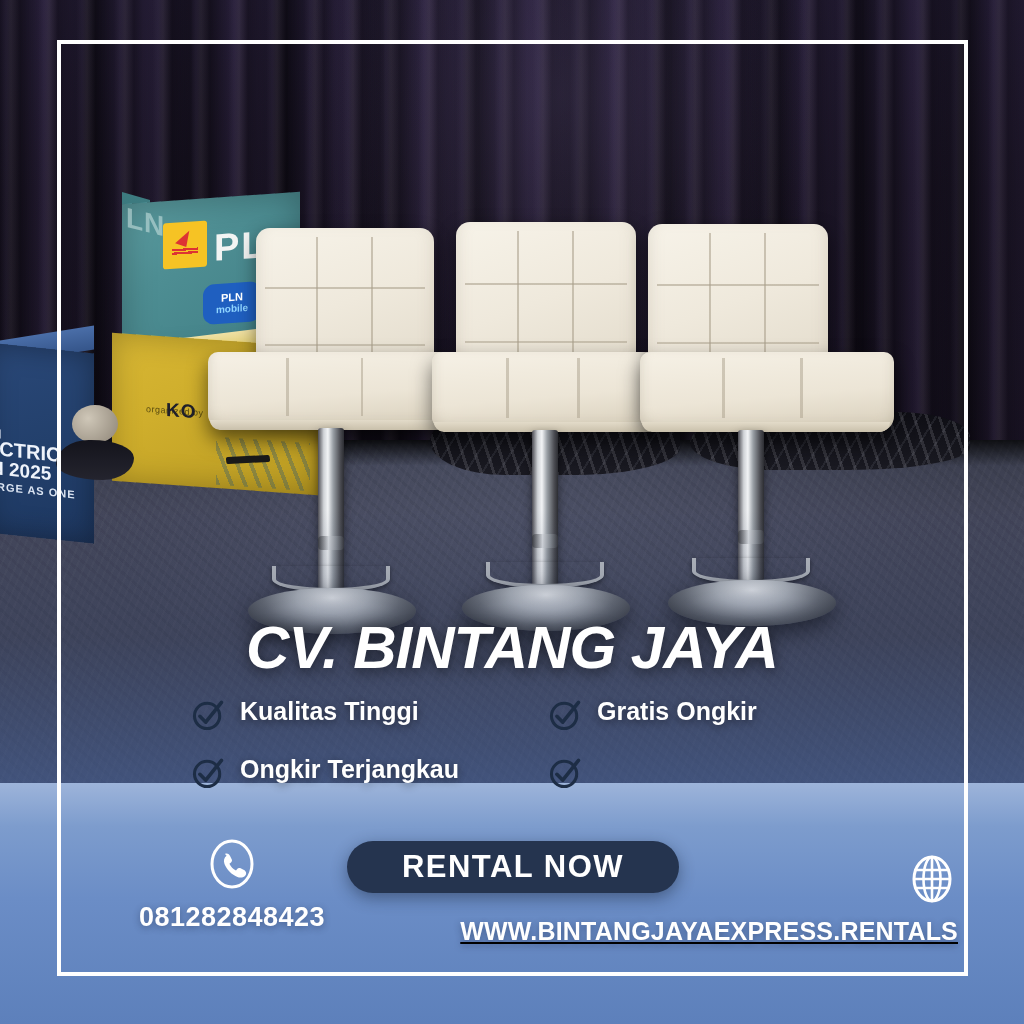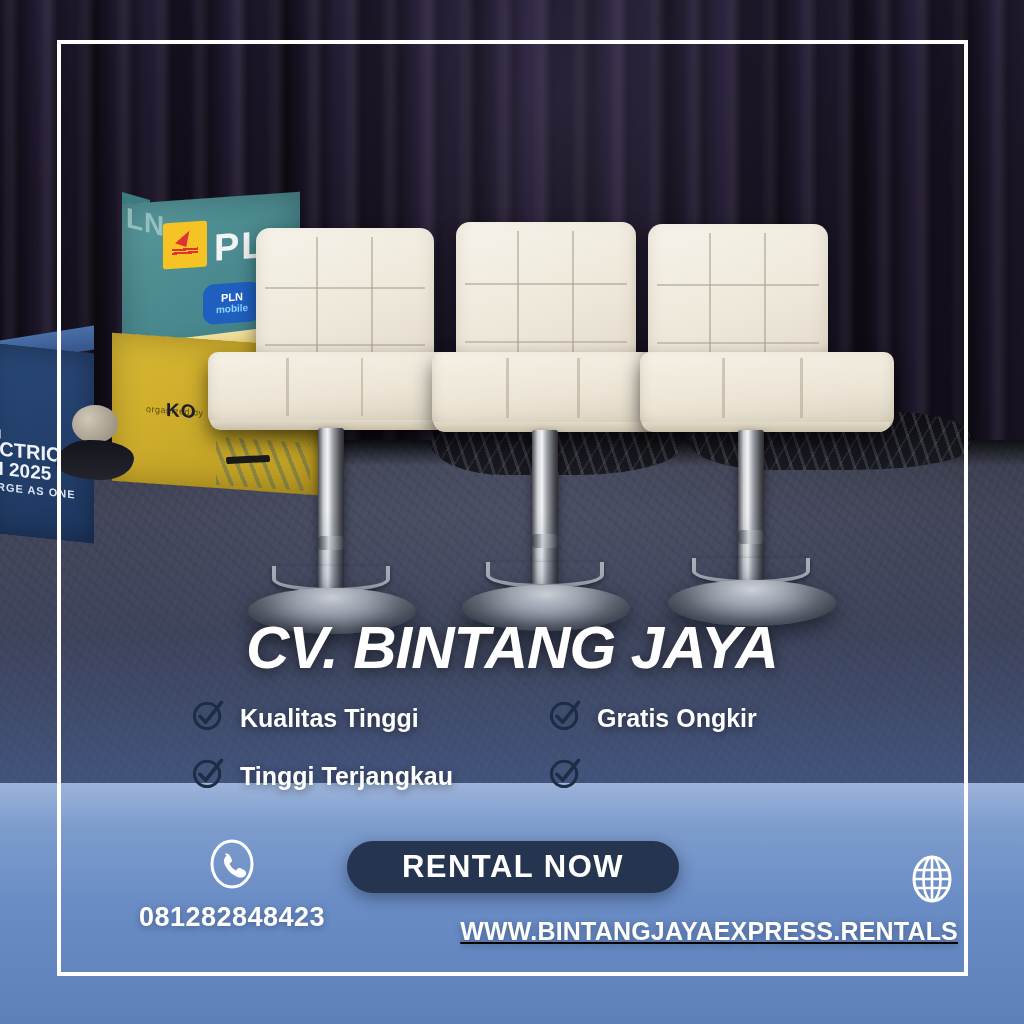--- a/index.html
+++ b/index.html
@@ -291,21 +291,21 @@
     font-family:"Liberation Sans", sans-serif;
     text-shadow:0 3px 14px rgba(0,0,0,.55);
     white-space:nowrap;
     font-style:italic;
   }
 
   .features{
     position:absolute; left:190px; top:697px; width:700px;
     display:grid; grid-template-columns:1fr 1fr; row-gap:22px; column-gap:14px;
   }
-  .feature{ display:flex; align-items:flex-end; gap:14px; }
+  .feature{ display:flex; align-items:flex-start; gap:14px; }
   .check-icon{ width:36px; height:36px; flex:0 0 36px; }
   .feature-label{
     font-size:25px; font-weight:700; color:#ffffff;
     letter-spacing:0px; white-space:nowrap;
     text-shadow:0 2px 8px rgba(0,0,0,.45);
   }
 
   
   .contact{
     position:absolute; left:57px; top:838px; width:911px; height:110px;
@@ -449,21 +449,21 @@
       <span class="feature-label">Gratis Ongkir</span>
     </div>
 
     <div class="feature">
       <span class="check-icon">
         <svg viewBox="0 0 40 40" width="36" height="36">
           <circle cx="19" cy="21" r="14" fill="none" stroke="#1d2d45" stroke-width="3.4"></circle>
           <path d="M11 21.5 L17.5 28 L35 6" fill="none" stroke="#1d2d45" stroke-width="4" stroke-linecap="round" stroke-linejoin="round"></path>
         </svg>
       </span>
-      <span class="feature-label">Tinggi Terjangkau</span>
+      <span class="feature-label">Ongkir Terjangkau</span>
     </div>
 
     <div class="feature">
       <span class="check-icon">
         <svg viewBox="0 0 40 40" width="36" height="36">
           <circle cx="19" cy="21" r="14" fill="none" stroke="#1d2d45" stroke-width="3.4"></circle>
           <path d="M11 21.5 L17.5 28 L35 6" fill="none" stroke="#1d2d45" stroke-width="4" stroke-linecap="round" stroke-linejoin="round"></path>
         </svg>
       </span>
     </div>

